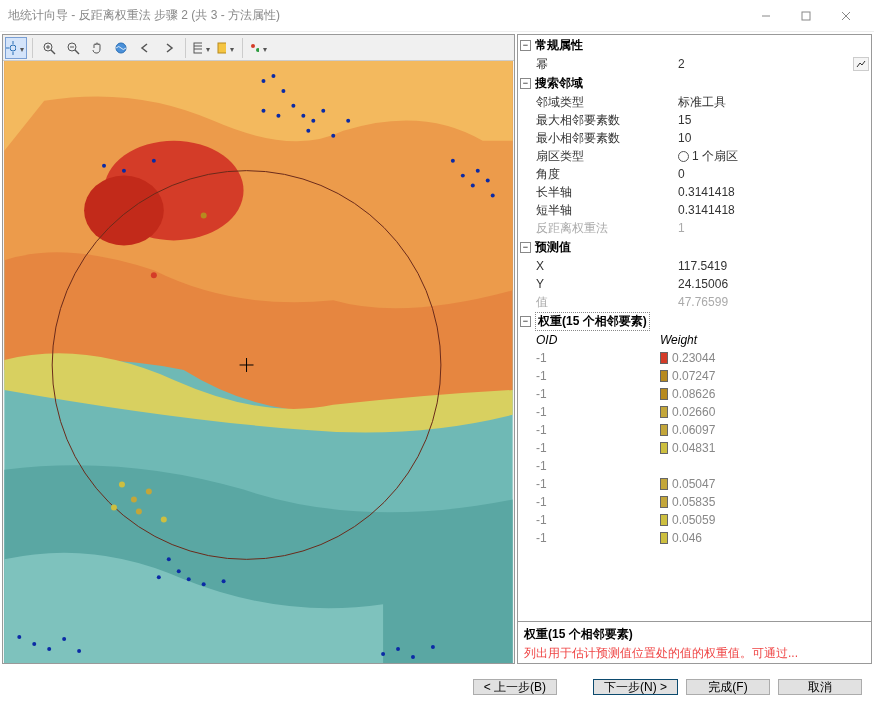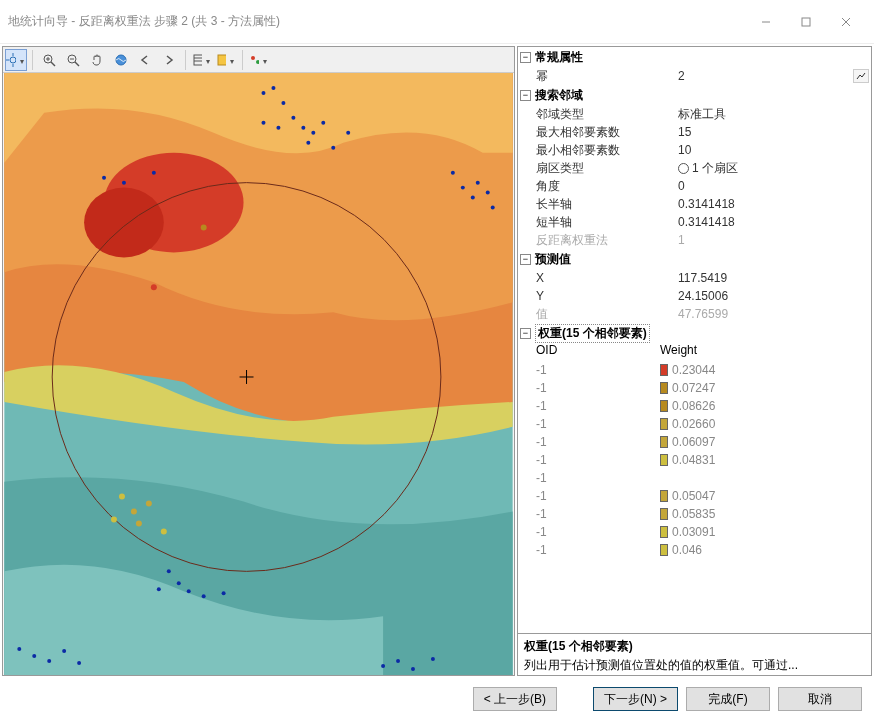--- a/index.html
+++ b/index.html
@@ -1,17 +1,17 @@
 <!DOCTYPE html>
 <html><head>
   <meta charset="utf-8">
   <style>
     * { box-sizing: border-box; margin: 0; padding: 0; }
     body { font-family: "Microsoft YaHei", "SimSun", Arial, sans-serif; font-size: 12px; background: #fff; width: 874px; height: 711px; overflow: hidden; }
-    .titlebar { height: 44px; display: flex; align-items: center; padding: 0 8px; color: #888; background: #fff; border-bottom: 1px solid #eee; }
+    .titlebar { height: 32px; display: flex; align-items: center; padding: 0 8px; color: #888; background: #fff; border-bottom: 1px solid #eee; }
     .titlebar-title { flex: 1; font-size: 12px; }
     .win-controls { display: flex; gap: 0; }
     .win-btn { width: 40px; height: 30px; display: flex; align-items: center; justify-content: center; color: #888; cursor: pointer; }
     .main { display: flex; height: 634px; padding: 2px; }
     .left-panel { width: 513px; border: 1px solid #999; display: flex; flex-direction: column; background: #f5f5f5; }
     .toolbar { height: 26px; display: flex; align-items: center; padding: 2px; border-bottom: 1px solid #ccc; background: #f0f0f0; gap: 2px; }
     .tool-btn { width: 22px; height: 22px; display: flex; align-items: center; justify-content: center; border: 1px solid transparent; cursor: pointer; }
     .tool-btn.active { border: 1px solid #7a9fd4; background: #d4e4fa; }
     .tool-sep { width: 1px; height: 20px; background: #ccc; margin: 0 3px; }
     .tool-dropdown { padding-right: 10px; position: relative; }
@@ -21,33 +21,33 @@
     .right-panel { flex: 1; border: 1px solid #999; margin-left: 2px; display: flex; flex-direction: column; }
     .props-container { flex: 1; overflow-y: auto; background: #fff; }
     .section-header { display: flex; align-items: center; background: #fff; font-weight: bold; height: 20px; padding-left: 2px; }
     .expand-box { width: 11px; height: 11px; border: 1px solid #888; display: flex; align-items: center; justify-content: center; font-size: 9px; line-height: 1; margin-right: 4px; color: #555; }
     .prop-row { display: flex; align-items: center; height: 18px; padding-left: 18px; }
     .prop-label { width: 140px; color: #333; display: flex; align-items: center; gap: 3px;}
     .prop-label.disabled { color: #aaa; }
     .prop-value { flex: 1; color: #333; padding-left: 2px; display: flex; align-items: center; gap: 3px; }
     .prop-value.disabled { color: #aaa; }
     .prop-ellipsis { width: 16px; height: 14px; border: 1px solid #ccc; display: flex; align-items: center; justify-content: center; margin-left: auto; margin-right: 2px; font-size: 9px; cursor: pointer; background: #f5f5f5;}
-    .weights-header { display: flex; height: 18px; align-items: flex-start; }
+    .weights-header { display: flex; font-style: italic; height: 18px; align-items: center; }
     .weights-header .col-oid { width: 140px; padding-left: 18px; }
     .weights-header .col-weight { flex: 1; padding-left: 2px; }
     .weight-row { display: flex; height: 18px; align-items: center; color: #888; }
     .weight-row .col-oid { width: 140px; padding-left: 18px; }
     .weight-row .col-weight { flex: 1; display: flex; align-items: center; gap: 4px; padding-left: 2px; }
     .weight-color { width: 8px; height: 12px; border: 1px solid #666; }
     .highlight { border: 1px dotted #888; padding: 0 2px; display: inline-block; }
     .help-panel { border-top: 1px solid #999; padding: 4px 6px; height: 42px; background: #fff; }
     .help-title { font-weight: bold; margin-bottom: 2px; }
-    .help-desc { color: #000000; white-space: nowrap; overflow: hidden; text-overflow: ellipsis; }
+    .help-desc { color: #ef4444; white-space: nowrap; overflow: hidden; text-overflow: ellipsis; }
     .footer { height: 42px; display: flex; align-items: center; justify-content: flex-end; gap: 8px; padding: 0 12px; }
-    .btn { min-width: 84px; height: 24px; border: 1px solid #acacac; background: #e1e1e1; cursor: pointer; font-size: 12px; display: flex; align-items: center; justify-content: center; padding: 0 10px; }
+    .btn { min-width: 84px; height: 16px; border: 1px solid #acacac; background: #e1e1e1; cursor: pointer; font-size: 12px; display: flex; align-items: center; justify-content: center; padding: 0 10px; }
     .btn.default { border: 1px solid #0c4a6e; margin-left: 28px; }
     .sector-icon { width: 11px; height: 11px; border: 1px solid #555; border-radius: 50%; display: inline-block; }
   </style>
 </head>
 <body>
 
 <div class="titlebar">
   <div class="titlebar-title">地统计向导 - 反距离权重法 步骤 2 (共 3 - 方法属性)</div>
   <div class="win-controls">
     <div class="win-btn">
@@ -351,21 +351,21 @@
             <span class="col-oid">-1</span>
             <span class="col-weight">
               <span class="weight-color" style="background:#c3a63a"></span>
               <span>0.05835</span>
             </span>
           </div>
           <div class="weight-row">
             <span class="col-oid">-1</span>
             <span class="col-weight">
               <span class="weight-color" style="background:#cdbf3f"></span>
-              <span>0.03091</span>
+              <span>0.05059</span>
             </span>
           </div>
           <div class="weight-row">
             <span class="col-oid">-1</span>
             <span class="col-weight">
               <span class="weight-color" style="background:#cdbf3f"></span>
               <span>0.046</span>
             </span>
           </div>
         </div>

